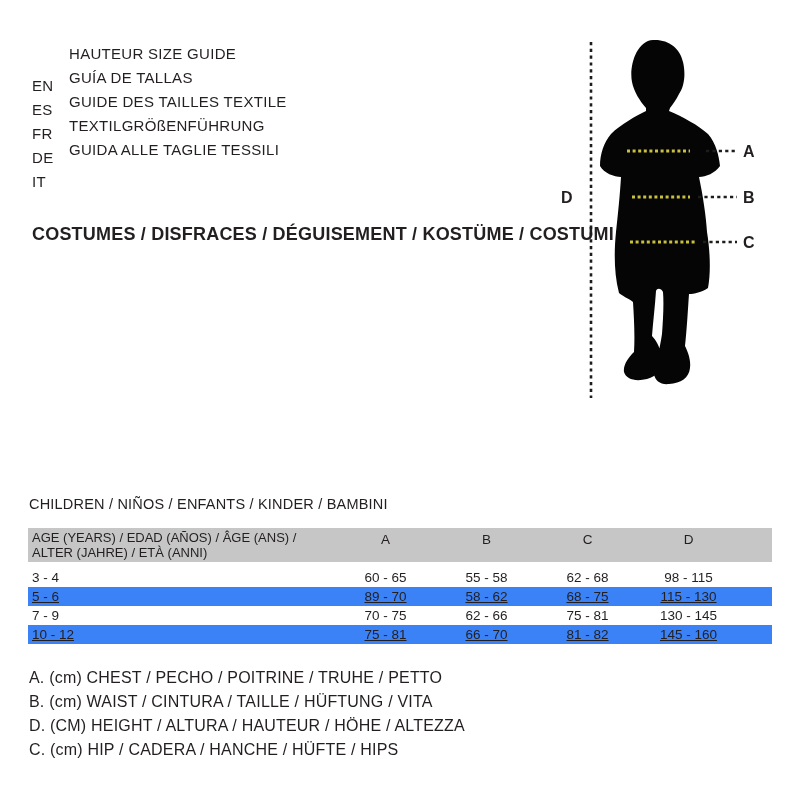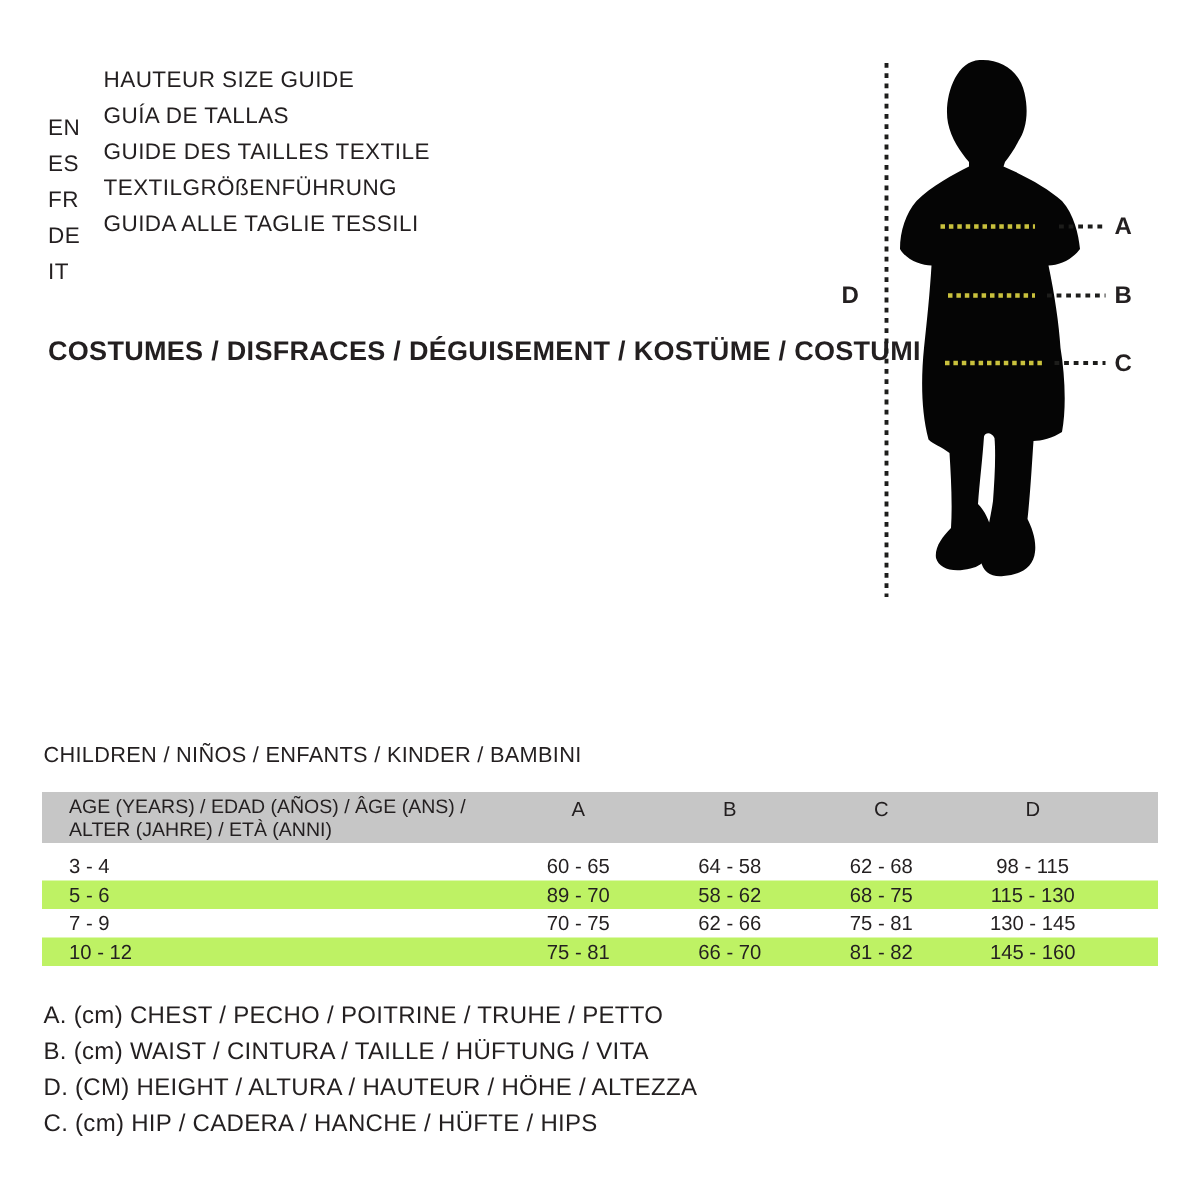--- a/index.html
+++ b/index.html
@@ -21,23 +21,23 @@
   .lblA{left:743px;top:143px;}
   .lblB{left:743px;top:189px;}
   .lblC{left:743px;top:234px;}
   .lblD{left:561px;top:189px;}
 
   
   .section-title{position:absolute;left:29px;top:496px;font-size:14.5px;letter-spacing:.2px;white-space:nowrap;text-align:right;}
   .size-table{position:absolute;left:28px;top:528px;width:744px;}
   .t-header{background:#c6c6c6;height:34px;display:flex;align-items:flex-start;padding-top:2px;box-sizing:border-box;}
   .t-row{display:flex;height:19px;line-height:19px;font-size:13.5px;}
-  .t-row.alt{background:#bef264;}
+  .t-row.alt{background:#3b82f6;text-decoration:underline;}
   .t-gap{height:6px;}
-  .c-age{width:307px;flex:0 0 307px;padding-left:18px;box-sizing:border-box;text-align:left;}
+  .c-age{width:307px;flex:0 0 307px;padding-left:4px;box-sizing:border-box;text-align:left;}
   .c-val{width:101px;flex:0 0 101px;text-align:center;}
   .hdr-age{font-size:13px;line-height:15px;}
   .hdr-letter{font-size:13.5px;line-height:15px;padding-top:2px;}
 
   
   .legend{position:absolute;left:29px;top:666px;}
   .legend-line{height:24px;line-height:24px;font-size:16px;letter-spacing:.2px;white-space:nowrap;}
 </style>
 </head>
 <body>
@@ -132,21 +132,21 @@
       <div class="c-val hdr-letter">A</div>
       <div class="c-val hdr-letter">B</div>
       <div class="c-val hdr-letter">C</div>
       <div class="c-val hdr-letter">D</div>
     </div>
     <div class="t-gap"></div>
 
     <div class="t-row">
       <div class="c-age">3 - 4</div>
       <div class="c-val">60 - 65</div>
-      <div class="c-val">64 - 58</div>
+      <div class="c-val">55 - 58</div>
       <div class="c-val">62 - 68</div>
       <div class="c-val">98 - 115</div>
     </div>
     <div class="t-row alt">
       <div class="c-age">5 - 6</div>
       <div class="c-val">89 - 70</div>
       <div class="c-val">58 - 62</div>
       <div class="c-val">68 - 75</div>
       <div class="c-val">115 - 130</div>
     </div>

